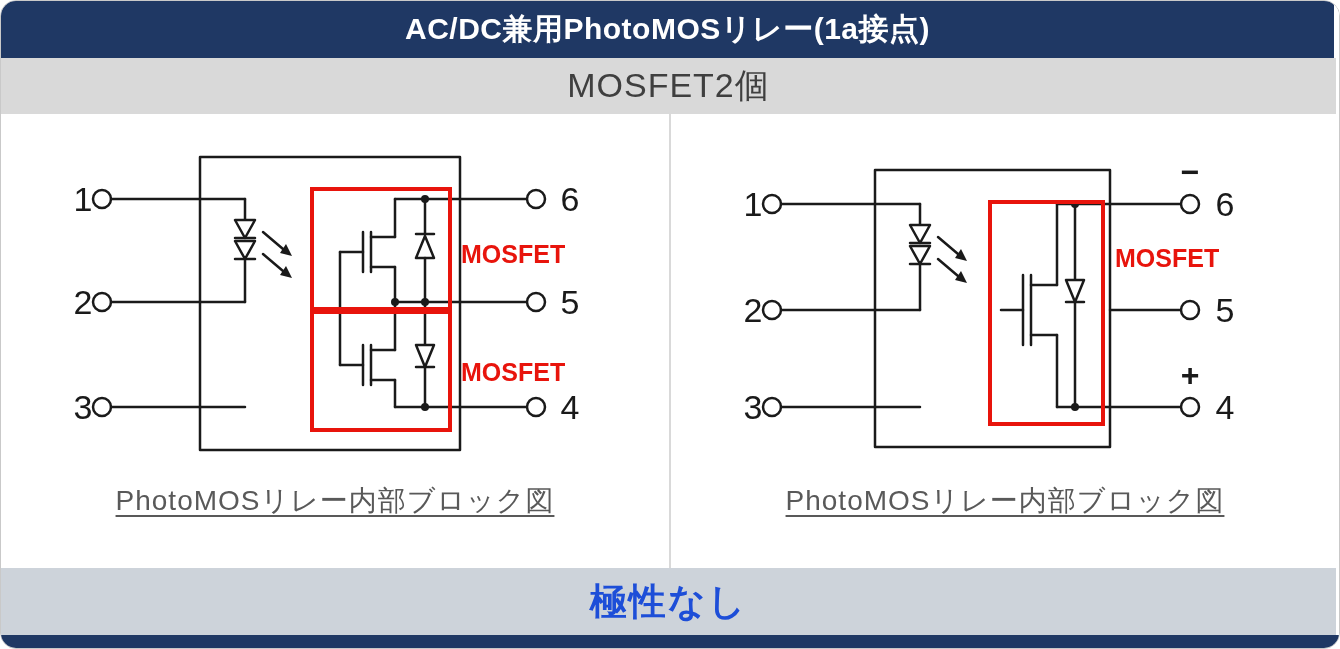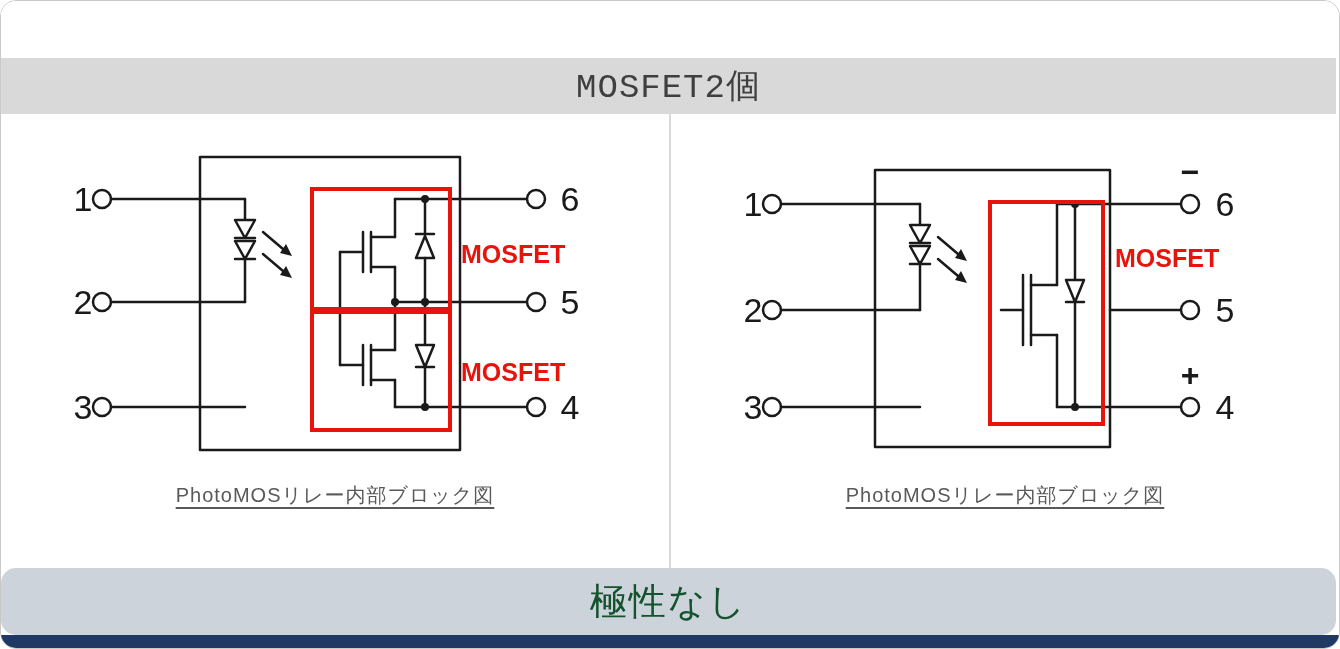--- a/index.html
+++ b/index.html
@@ -20,41 +20,41 @@
 
   .header-row { height: 57px; background: #ffffff; }
   .header-cell {
     background: #1F3864; color: #ffffff;
     font-size: 30px; font-weight: bold; letter-spacing: 0.5px;
   }
   .gap-white { width: 5px; background: #ffffff; }
   .gap-thin  { width: 3px; background: #ffffff; }
   .divider-body { width: 2px; background: #d9d9d9; }
 
-  .sub-row { height: 56px; font-family: Liberation Mono, monospace; }
+  .sub-row { height: 56px; }
   .sub-cell { background: #D9D9D9; color: #3f3f3f; font-size: 34px; letter-spacing: 1px; }
 
   .body-row { height: 454px; }
   .body-cell {
     background: #ffffff;
     flex-direction: column;
     justify-content: flex-start;
   }
   .diagram-wrap { margin-top: 26px; }
   .caption {
     margin-top: 12px;
-    font-size: 20px; color: #595959;
+    font-size: 28px; color: #595959;
     text-decoration: underline;
     text-underline-offset: 5px;
     letter-spacing: 1px;
     cursor: pointer;
   }
 
   .footer-row { height: 67px; }
-  .footer-cell { background: #CDD3DA; color: #14532d; font-size: 37px; font-weight: normal; letter-spacing: 2px; border-radius: 15px; }
+  .footer-cell { background: #CDD3DA; color: #1d4ed8; font-size: 37px; font-weight: bold; letter-spacing: 2px; }
 
   .bottom-bar { height: 15px; background: #1F3864; }
 
   
   svg { display: block; }
   .wire { stroke: #1a1a1a; stroke-width: 2.5; fill: none; stroke-linecap: round; stroke-linejoin: round; }
   .pinhole { fill: #ffffff; stroke: #1a1a1a; stroke-width: 2.5; }
   .dot { fill: #1a1a1a; stroke: none; }
   .tri { fill: #ffffff; stroke: #1a1a1a; stroke-width: 2.5; stroke-linejoin: round; }
   .ah { fill: #1a1a1a; stroke: none; }
@@ -62,20 +62,21 @@
   .polarity { font-size: 32px; font-weight: bold; fill: #1a1a1a; text-anchor: middle; dominant-baseline: central; }
   .red-box { fill: none; stroke: #E8140C; stroke-width: 4; }
   .red-label { font-size: 25px; font-weight: bold; fill: #E8140C; dominant-baseline: central; }
 </style>
 </head>
 <body>
 
 <div class="panel">
 
   <div class="row header-row">
+    <div class="cell header-cell">AC/DC兼用PhotoMOSリレー(1a接点)</div>
     <div class="gap-white"></div>
   </div>
 
   <div class="row sub-row">
     <div class="cell sub-cell">MOSFET2個</div>
     <div class="gap-thin"></div>
   </div>
 
   <div class="row body-row">
 

